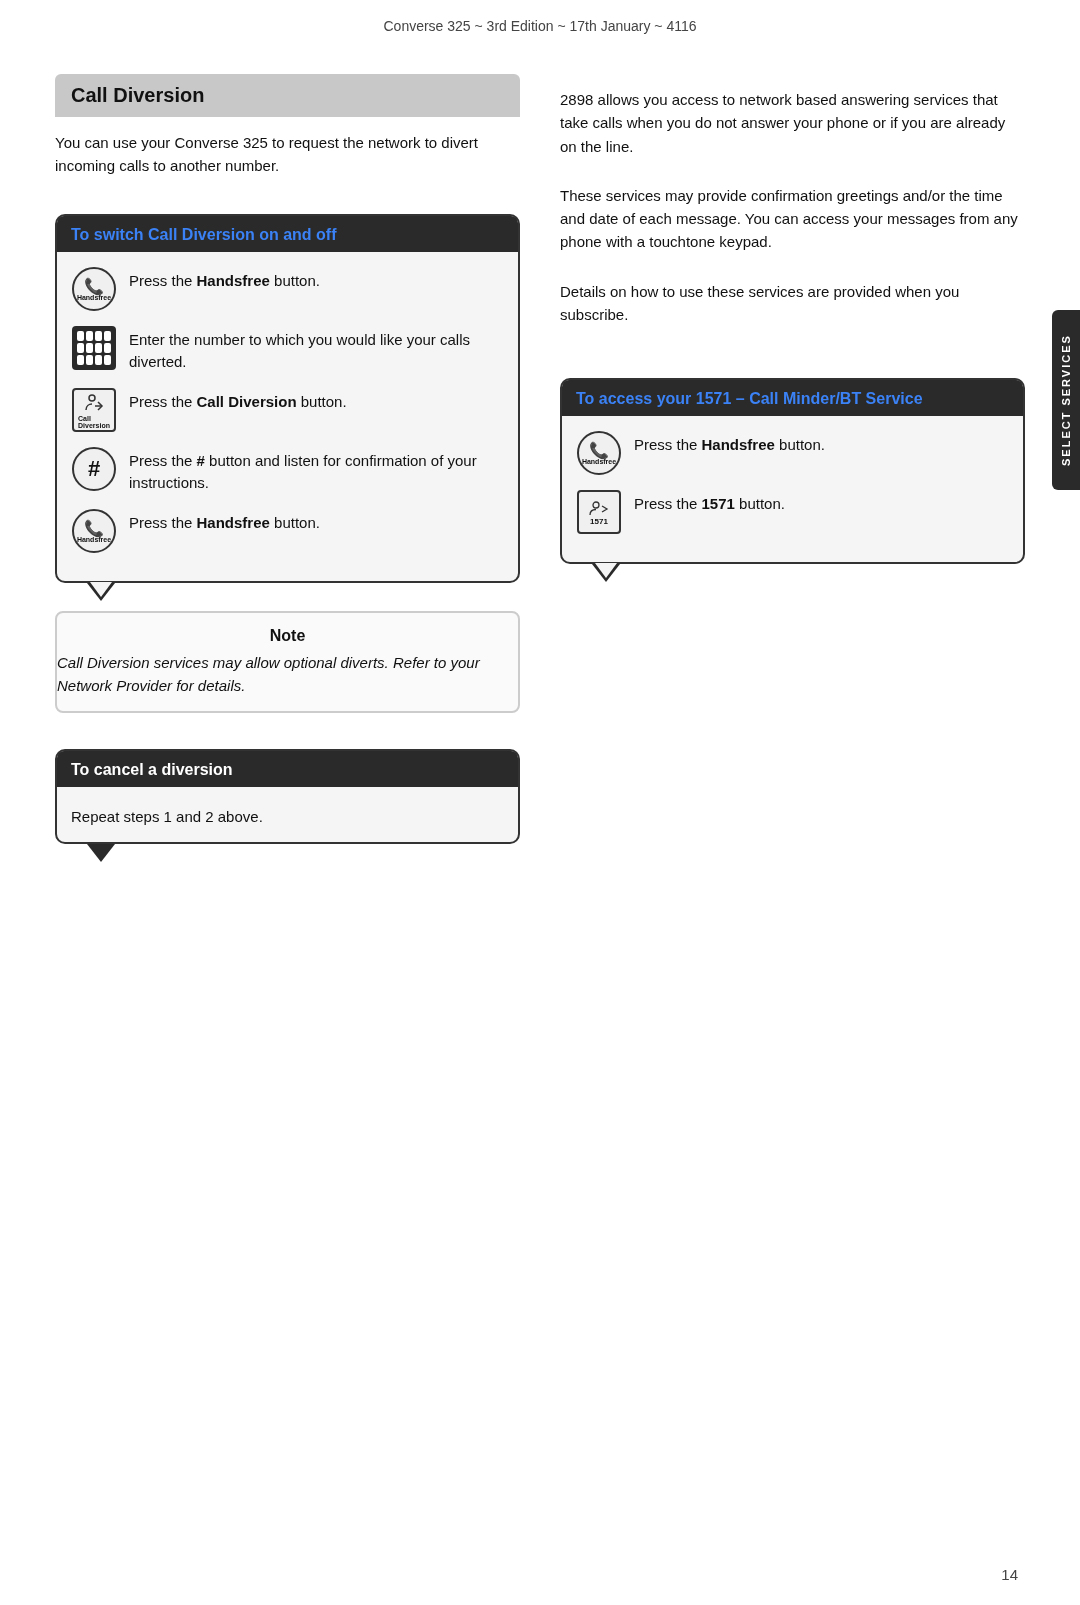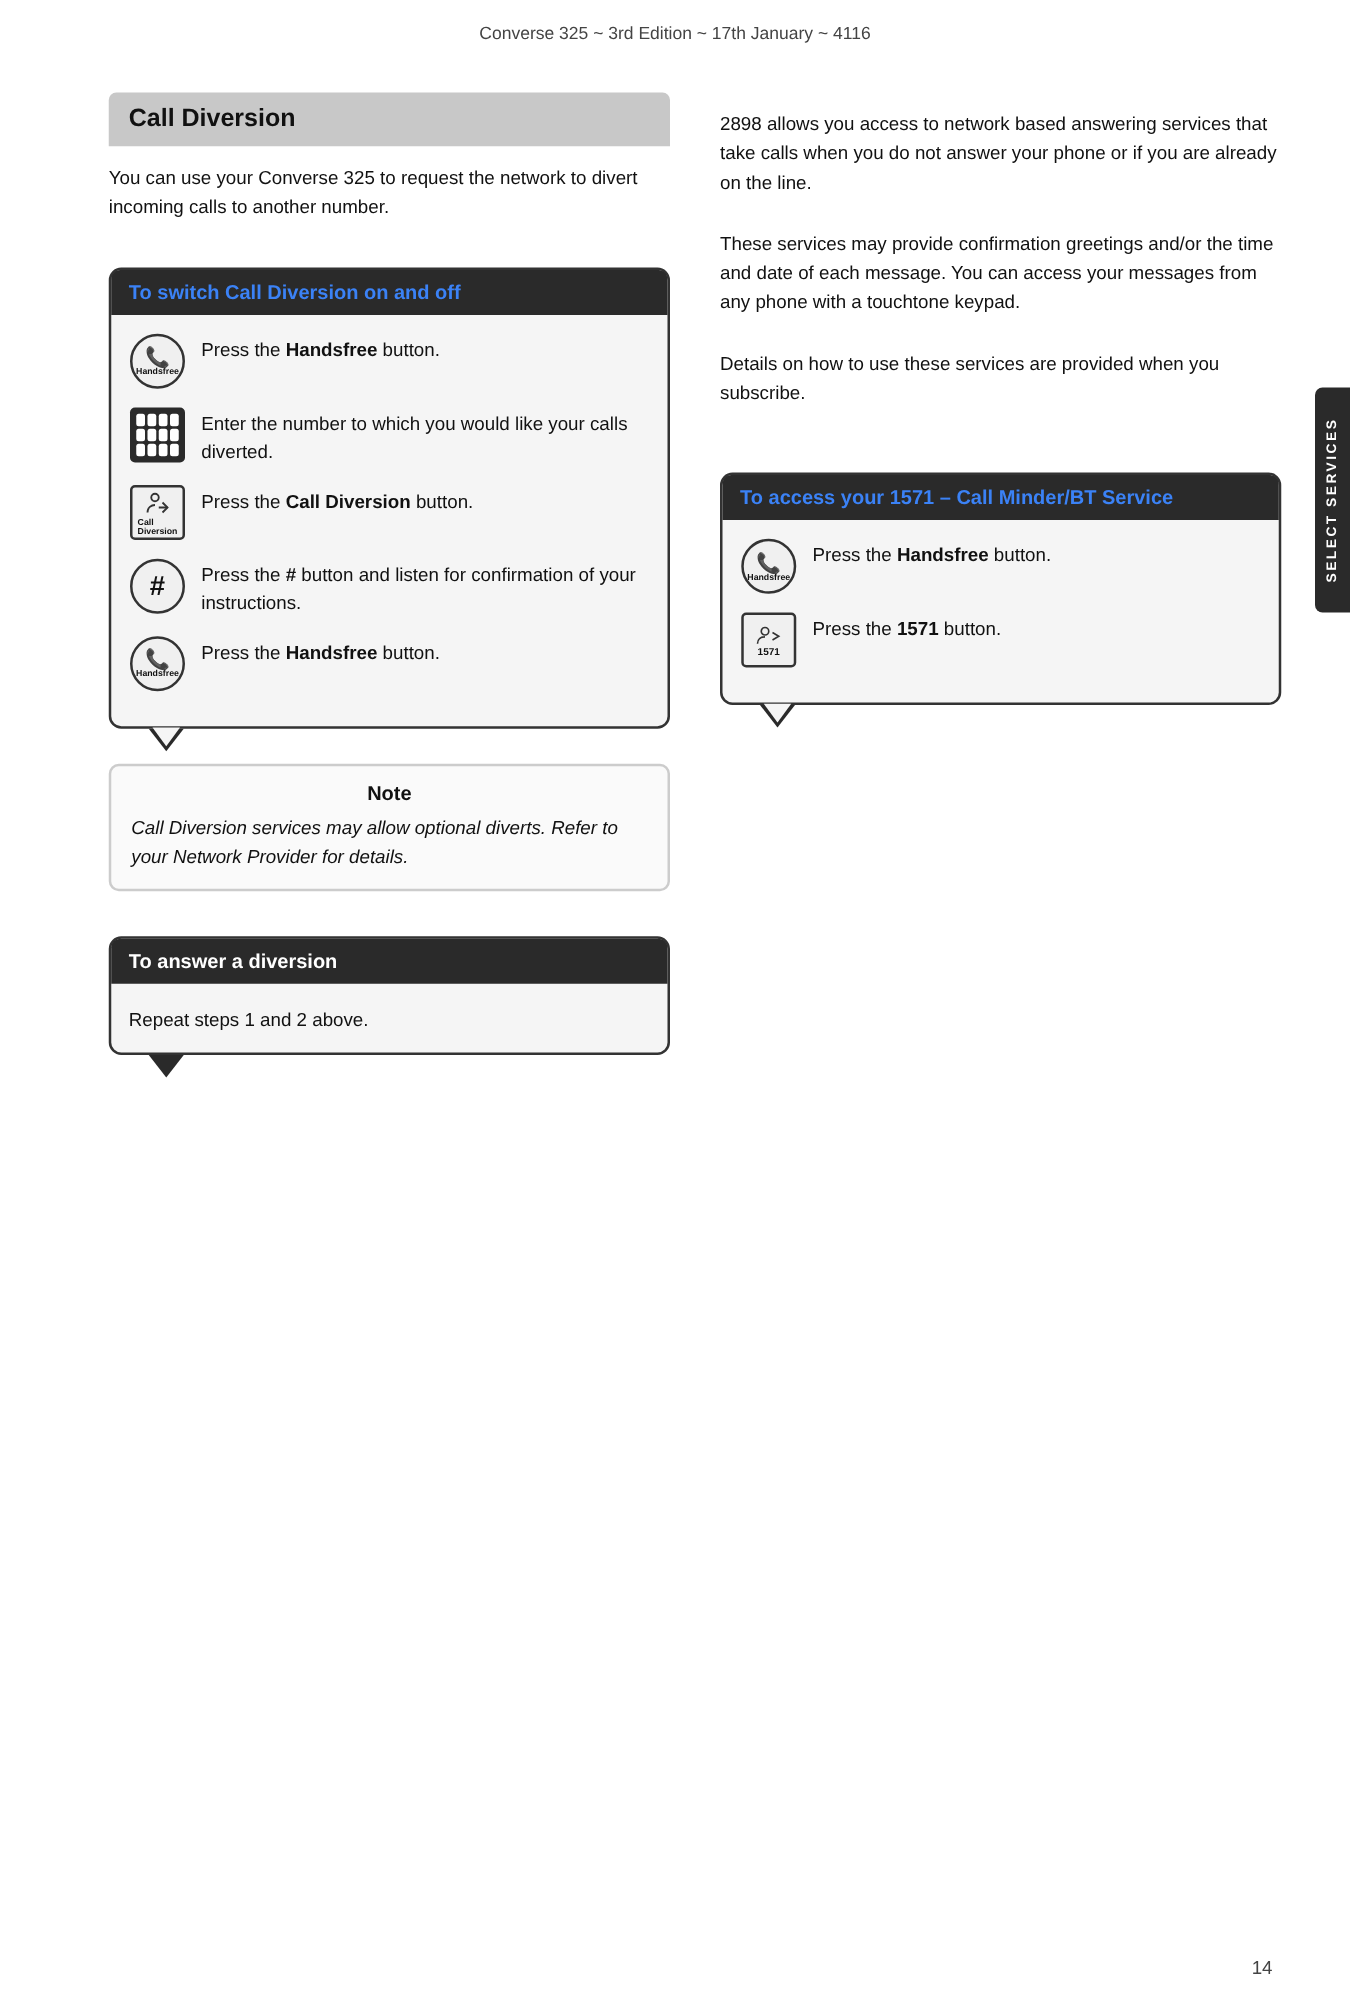--- a/index.html
+++ b/index.html
@@ -24,21 +24,20 @@
     .page-content {
       display: flex;
       flex-direction: row;
       padding: 30px 55px 30px 55px;
       gap: 40px;
     }
 
     .left-column {
       flex: 1;
       min-width: 0;
-      margin-left: 32px;
     }
 
     .right-column {
       flex: 1;
       min-width: 0;
     }
 
     
     .section-header {
       background: #c8c8c8;
@@ -208,21 +207,21 @@
       align-items: center;
       justify-content: center;
       font-size: 9px;
       gap: 1px;
     }
 
     
     .note-box {
       border: 2px solid #ccc;
       border-radius: 8px;
-      padding: 14px 16px;
+      padding: 14px 0;
       margin: 28px 0 14px 0;
       background: #fafafa;
     }
 
     .note-box .note-title {
       font-weight: 900;
       text-align: center;
       margin-bottom: 6px;
       font-size: 16px;
     }
@@ -414,21 +413,21 @@
 
       </div>
     </div>
 
     <div class="note-box">
       <div class="note-title">Note</div>
       <div class="note-text">Call Diversion services may allow optional diverts. Refer to your Network Provider for details.</div>
     </div>
 
     <div class="cancel-box">
-      <div class="cancel-header">To answer a diversion</div>
+      <div class="cancel-header">To cancel a diversion</div>
       <div class="cancel-tail-down"></div>
       <div class="cancel-body">
         <p>Repeat steps 1 and 2 above.</p>
       </div>
     </div>
 
   </div>
 
   <div class="right-column">
 

